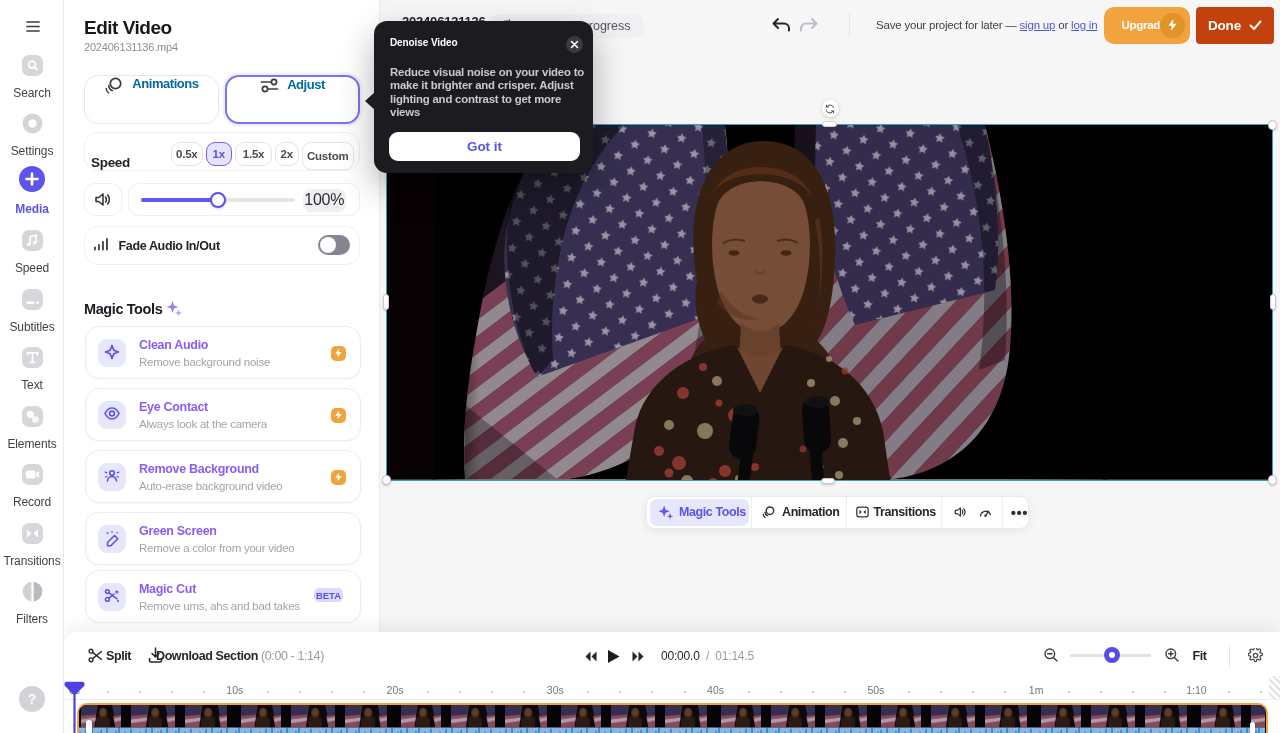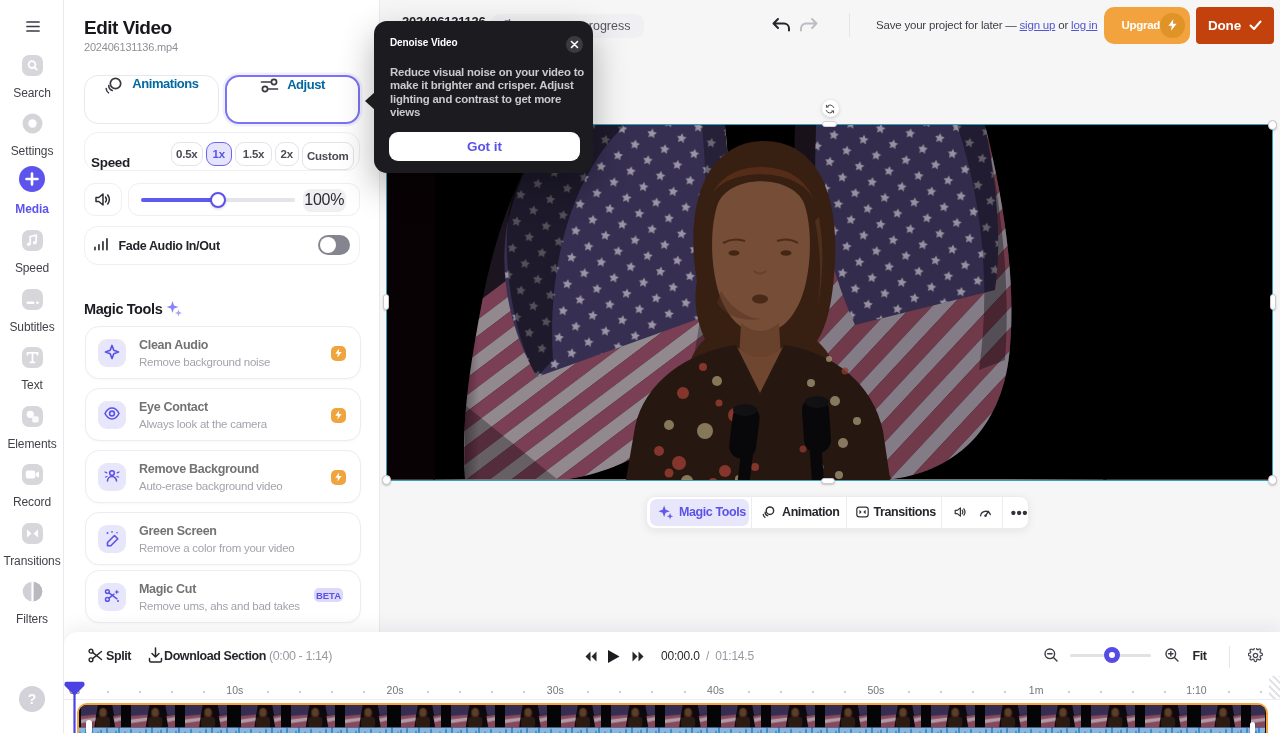--- a/index.html
+++ b/index.html
@@ -12,21 +12,21 @@
 .sbitem .lab{font-size:12px;color:#42424a;margin-top:6px;letter-spacing:-0.1px;}
 
 #panel{position:absolute;left:64px;top:0;width:316px;height:733px;background:#fff;border-right:1px solid #eaeaee;z-index:20;}
 .h1{font-size:19px;font-weight:700;color:#17171d;letter-spacing:-0.5px;}
 .sub{font-size:11px;color:#8f8f98;letter-spacing:-0.2px;}
 .tabbtn{position:absolute;background:#fff;border:1.5px solid #e8e8ec;border-radius:14px;display:flex;align-items:flex-start;justify-content:center;gap:8px;font-size:13px;font-weight:600;color:#0369a1;letter-spacing:-0.45px;}
 .rowcard{position:absolute;background:#fff;border:1.5px solid #efeff2;border-radius:14px;}
 .pill{display:inline-flex;align-items:center;justify-content:center;border:1.5px solid #e3e3e8;border-radius:9px;font-size:11.5px;font-weight:600;color:#4a4a52;letter-spacing:-0.2px;background:#fff;}
 .mcard{position:absolute;left:21px;width:276px;height:52.5px;background:#fff;border:1.5px solid #ededf1;border-radius:14px;box-shadow:0 1px 2px rgba(20,20,40,0.03);}
 .micon{position:absolute;left:12px;top:12px;width:27.5px;height:27.5px;border-radius:9px;background:#e7e6fb;display:flex;align-items:center;justify-content:center;}
-.mtitle{position:absolute;left:53px;top:11px;font-size:12.5px;font-weight:700;color:#737373;letter-spacing:-0.3px;}
+.mtitle{position:absolute;left:53px;top:11px;font-size:12.5px;font-weight:700;color:#8b5cf6;letter-spacing:-0.3px;}
 .msub{position:absolute;left:53px;top:28.5px;font-size:11.5px;color:#a3a3ac;letter-spacing:-0.25px;}
 .bolt{position:absolute;right:14px;top:18.5px;width:15.5px;height:15.5px;border-radius:5px;background:#f0a43e;display:flex;align-items:center;justify-content:center;}
 
 #topbar{position:absolute;left:380px;top:0;width:900px;height:50px;z-index:5;}
 
 #videowrap{position:absolute;left:386.5px;top:125px;width:885.5px;height:354.5px;z-index:4;}
 #videowrap svg{display:block;}
 .selbox{position:absolute;left:-1px;top:-1px;right:-1px;bottom:-1px;border:1.5px solid #35a0bd;pointer-events:none;}
 .hcirc{position:absolute;width:9.5px;height:9.5px;border-radius:50%;background:#fff;border:1px solid #c2c2cb;box-shadow:0 1px 2px rgba(0,0,0,0.2);}
 .hpillv{position:absolute;width:6px;height:16px;border-radius:3px;background:#fff;border:1px solid #c9c9cf;box-shadow:0 1px 2px rgba(0,0,0,0.2);}
@@ -519,21 +519,21 @@
         <line x1="4.6" y1="10.6" x2="13.5" y2="3.5"></line>
       </g>
     </svg>
   <span class="abs tl-txt" style="left:42px;top:17px">Split</span>
   <svg class="abs" style="left:83.5px;top:15.5px" width="15" height="16" viewBox="0 0 15 16">
       <g fill="none" stroke="#26262d" stroke-width="1.5" stroke-linecap="round" stroke-linejoin="round">
         <path d="M7.5 1 v9 M4 6.5 L7.5 10 L11 6.5"></path>
         <path d="M1.5 11.5 v2 a1.5 1.5 0 0 0 1.5 1.5 h9 a1.5 1.5 0 0 0 1.5 -1.5 v-2"></path>
       </g>
     </svg>
-  <span class="abs tl-txt" style="left:100px;top:17px">Download Section <span class="tl-grey">(0:00 - 1:14)</span></span>
+  <span class="abs tl-txt" style="left:92px;top:17px">Download Section <span class="tl-grey">(0:00 - 1:14)</span></span>
 
   <svg class="abs" style="left:521px;top:19px" width="12" height="11" viewBox="0 0 12 11">
       <g fill="#26262d">
         <path d="M5.5 0.5 V10.5 L0.5 5.5 Z"></path>
         <path d="M11.5 0.5 V10.5 L6.5 5.5 Z"></path>
       </g>
     </svg>
   <svg class="abs" style="left:543px;top:17px" width="13" height="15" viewBox="0 0 13 15">
       <path d="M1 1 L12.5 7.5 L1 14 Z" fill="#1b1b20"></path>
     </svg>

